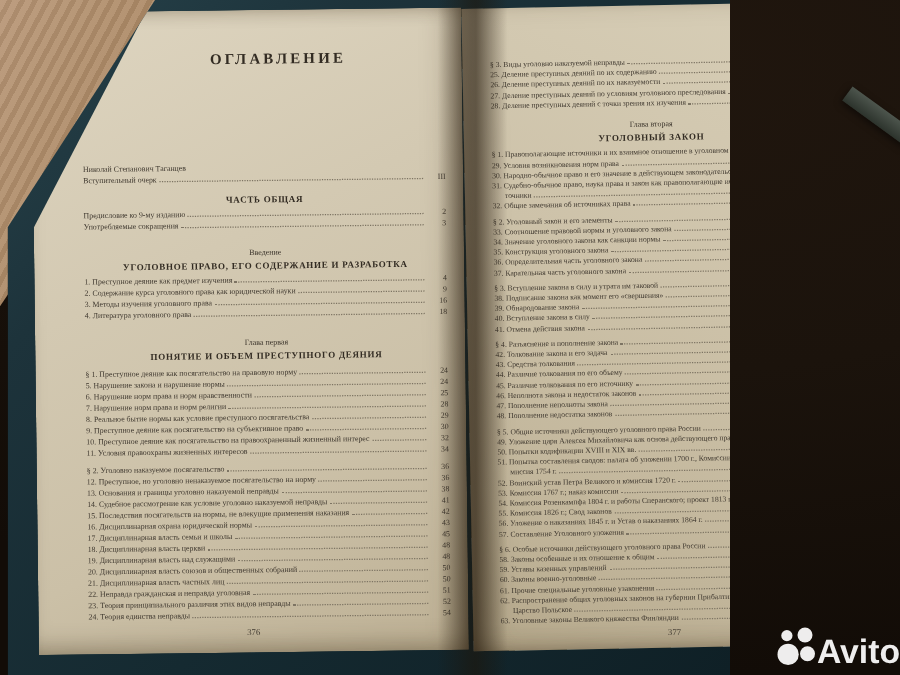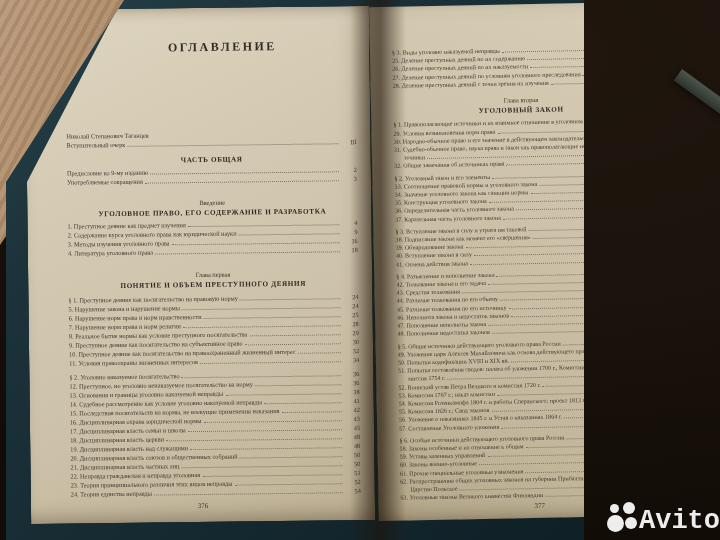--- a/index.html
+++ b/index.html
@@ -48,21 +48,21 @@
   .folio{position:absolute;bottom:12px;left:0;right:0;text-align:center;font-size:7px;color:#3f382f;}
   .folio-r{bottom:8px;}
   
   .watermark{position:absolute;right:0;bottom:6px;display:flex;align-items:flex-end;opacity:.93;z-index:9;}
   .wm-circles{position:relative;width:32px;height:32px;}
   .wm-circles i{position:absolute;background:#fff;border-radius:50%;}
   .wm-c1{width:9px;height:9px;left:3px;top:2px;}
   .wm-c2{width:12px;height:12px;left:16px;top:0;}
   .wm-c3{width:17px;height:17px;left:0;top:13px;}
   .wm-c4{width:12px;height:12px;left:18px;top:15px;}
-  .wm-text{font-family:Liberation Mono, monospace;font-weight:bold;font-size:27px;line-height:26px;color:#fff;letter-spacing:0;}
+  .wm-text{font-family:Liberation Sans, sans-serif;font-weight:bold;font-size:27px;line-height:26px;color:#fff;letter-spacing:0;}
 </style>
 </head>
 <body>
 
 <div class="scene">
   <div class="wood"></div>
   <div class="book">
     <div class="page page-left">
       <div class="toc-title">ОГЛАВЛЕНИЕ</div>
       <div class="content content-left" id="left-content">

